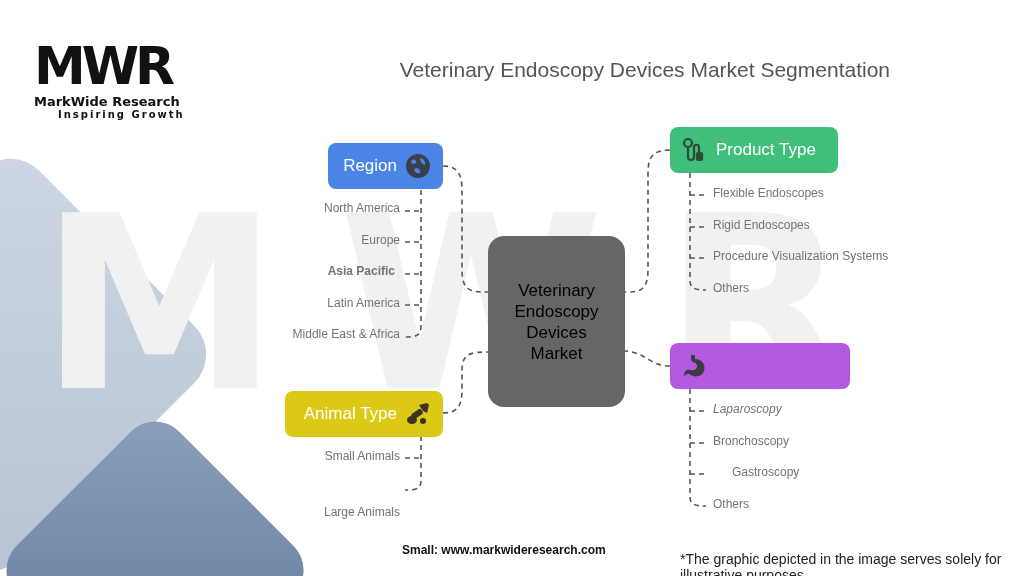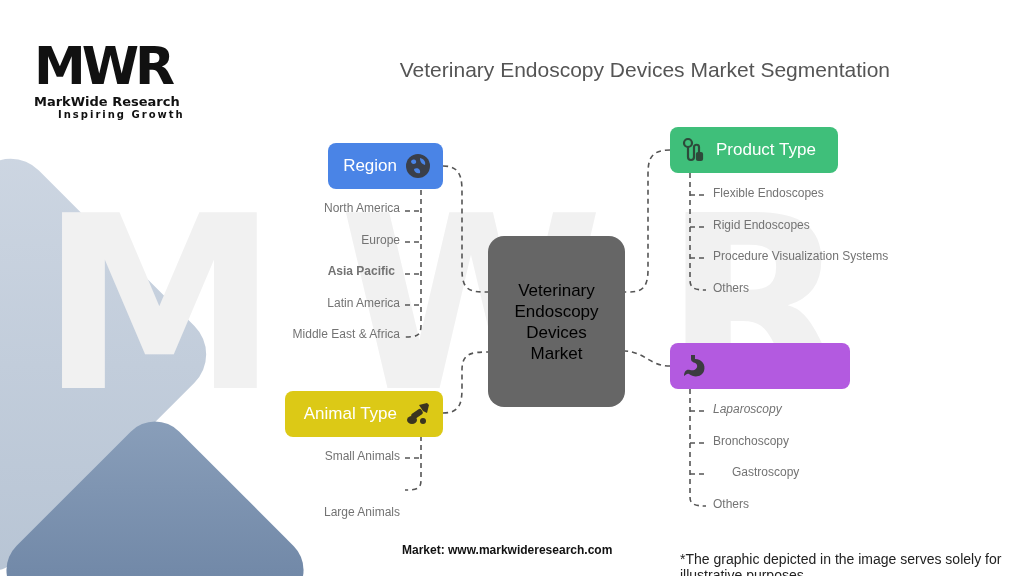--- a/index.html
+++ b/index.html
@@ -124,14 +124,14 @@
         <path d="M14,4 L22,2 L24,4 L22,12 L18,10 Z"></path>
         <rect x="6" y="10" width="12" height="6" rx="2" transform="rotate(-35 12 13)"></rect>
         <ellipse cx="7" cy="19" rx="5" ry="4"></ellipse>
         <circle cx="18" cy="20" r="3"></circle>
       </svg>
   </span>
 </div>
 <div class="abs item r" style="left:240px;top:449px;width:160px;">Small Animals</div>
 <div class="abs item r" style="left:240px;top:505px;width:160px;">Large Animals</div>
 
-<div class="abs src">Market: www.markwideresearch.com</div>
+<div class="abs src">Small: www.markwideresearch.com</div>
 <div class="abs disc">*The graphic depicted in the image serves solely for illustrative purposes</div>
 
 </body></html>

